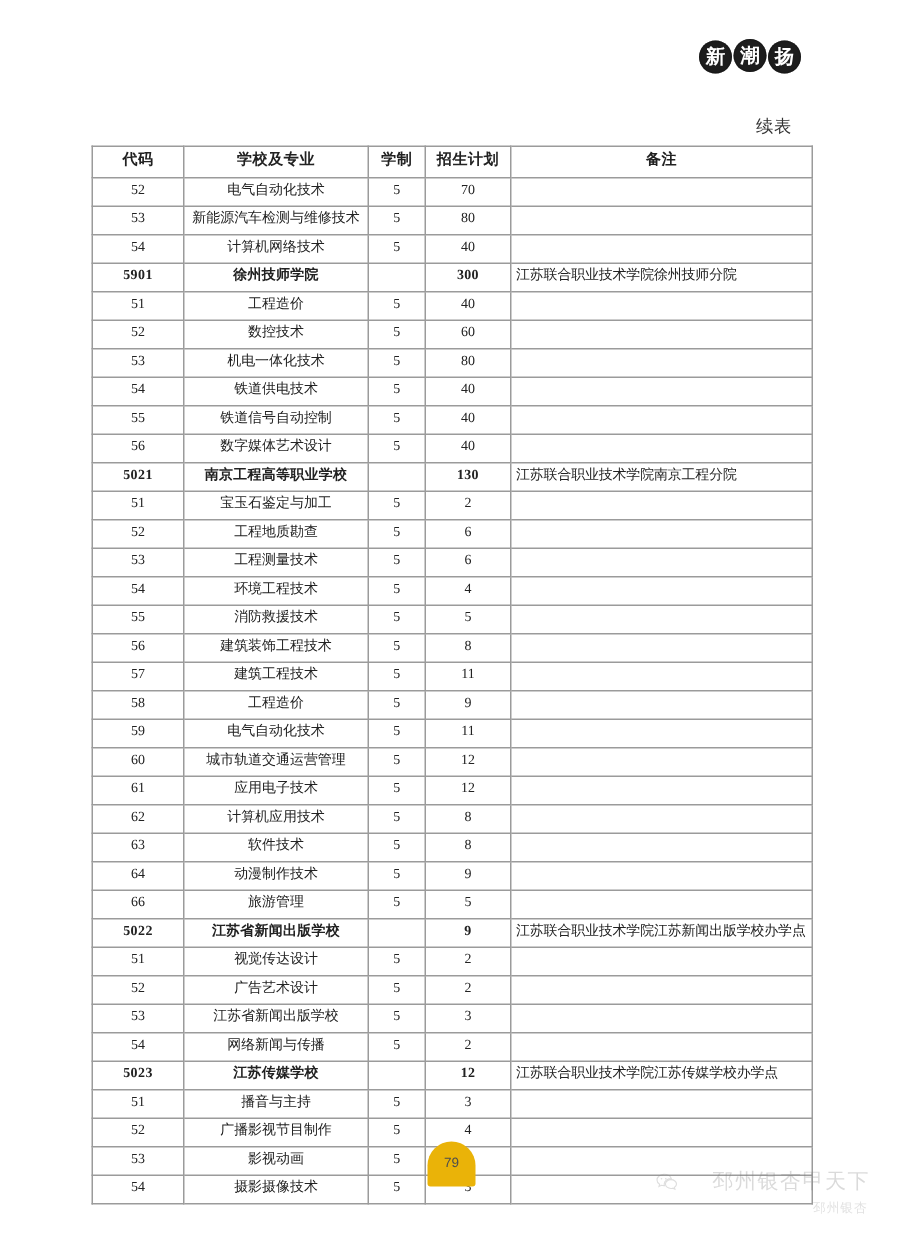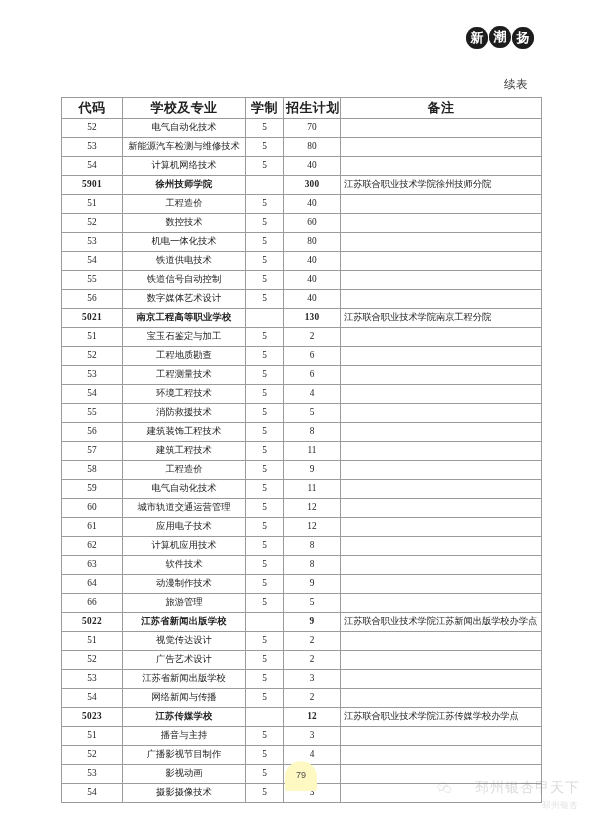--- a/index.html
+++ b/index.html
@@ -74,23 +74,24 @@
     line-height: 1.05;
     color: #222;
     padding: 0 2px;
     text-align: center;
     vertical-align: middle;
     white-space: nowrap;
     overflow: hidden;
   }
   #plan-table thead th {
     font-weight: 700;
-    font-size: 13px;
+    font-size: 10px;
     height: 20px;
     letter-spacing: 0.4px;
+    font-family: Liberation Mono, monospace;
   }
   #plan-table td.remark {
     text-align: left;
     padding-left: 3px;
     letter-spacing: -0.1px;
   }
   tr.school-row > td {
     font-weight: 700;
     font-size: 9.9px;
     letter-spacing: 0.2px;
@@ -101,21 +102,21 @@
   }
   tr.school-row > td.code { letter-spacing: 0.3px; }
 
   
   #page-number-badge {
     position: absolute;
     left: 285px;
     top: 761px;
     width: 32px;
     height: 30px;
-    background: #fef9c3;
+    background: #eab308;
     border-radius: 16px 16px 2px 2px;
   }
   #page-number {
     position: absolute;
     left: 0; right: 0;
     top: 9px;
     text-align: center;
     font-size: 9px;
     color: #4d4d4d;
     font-family: "Liberation Sans", sans-serif;

